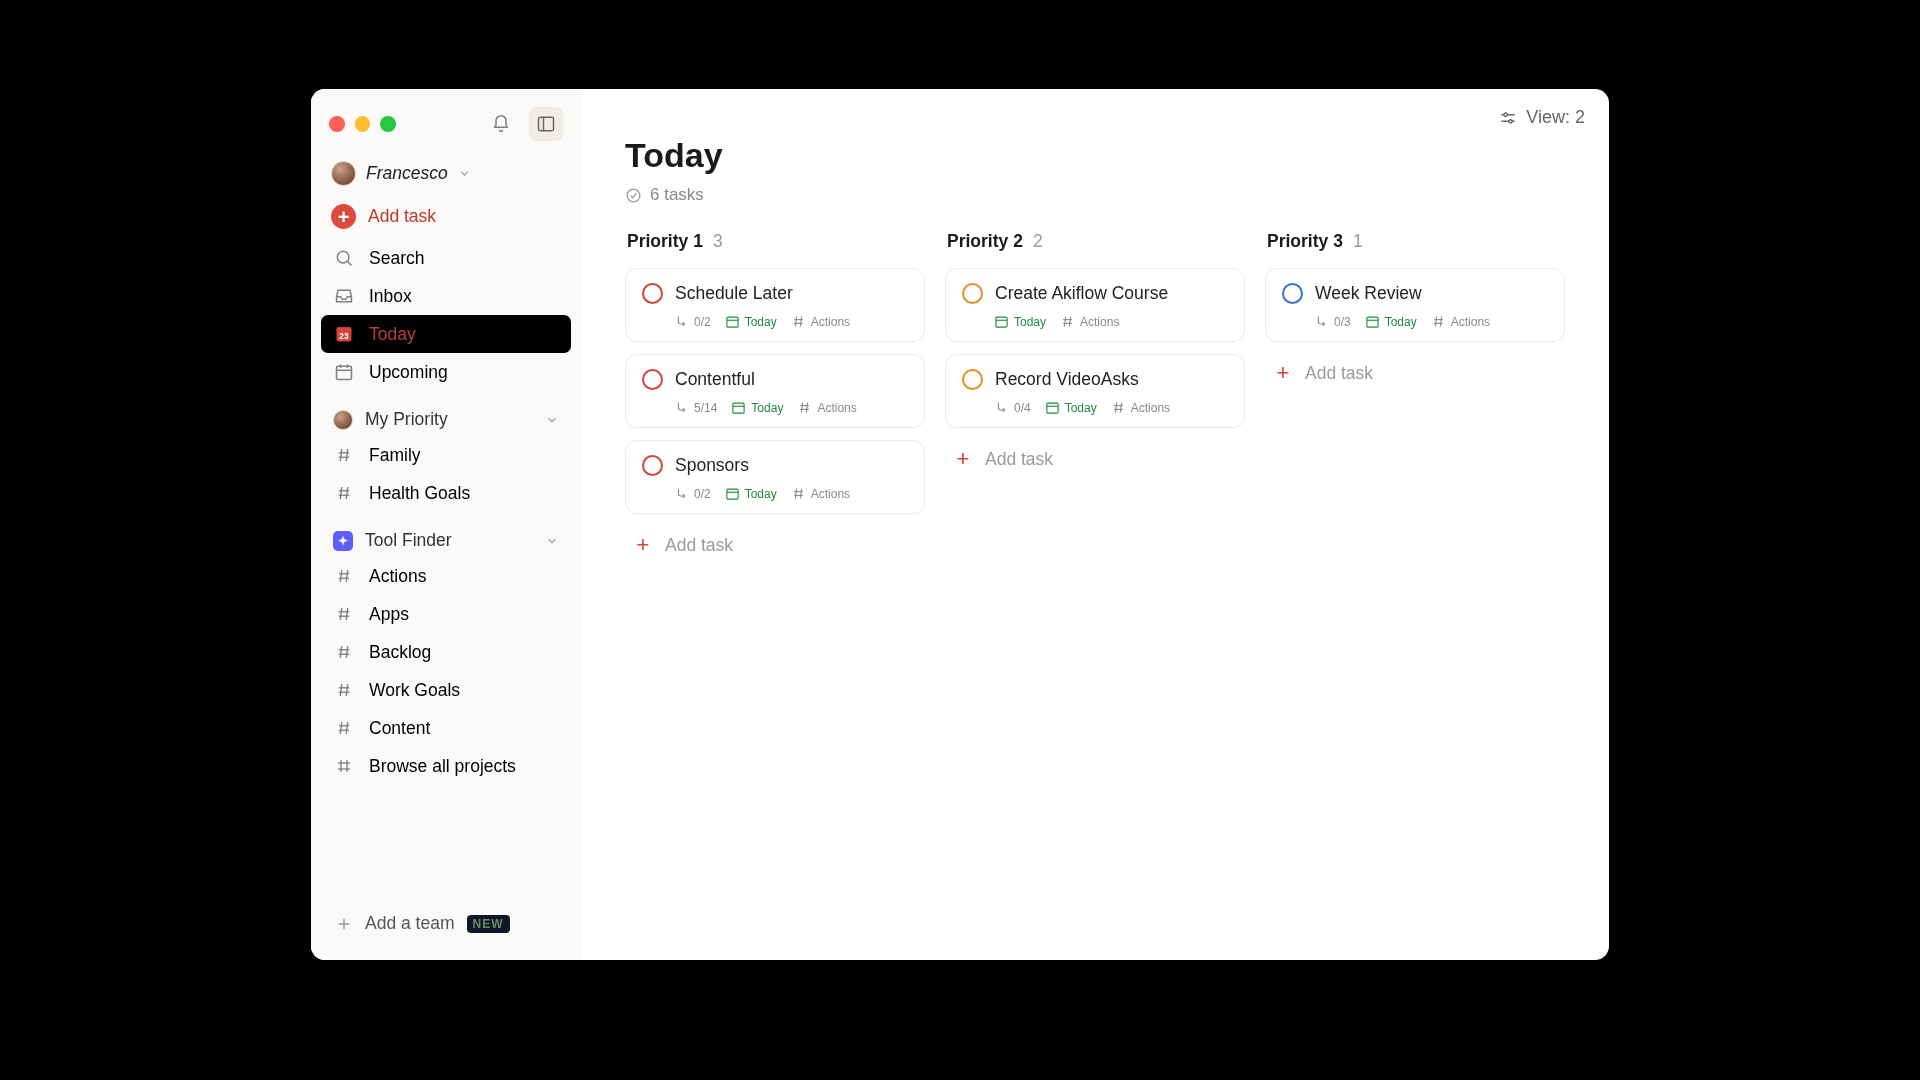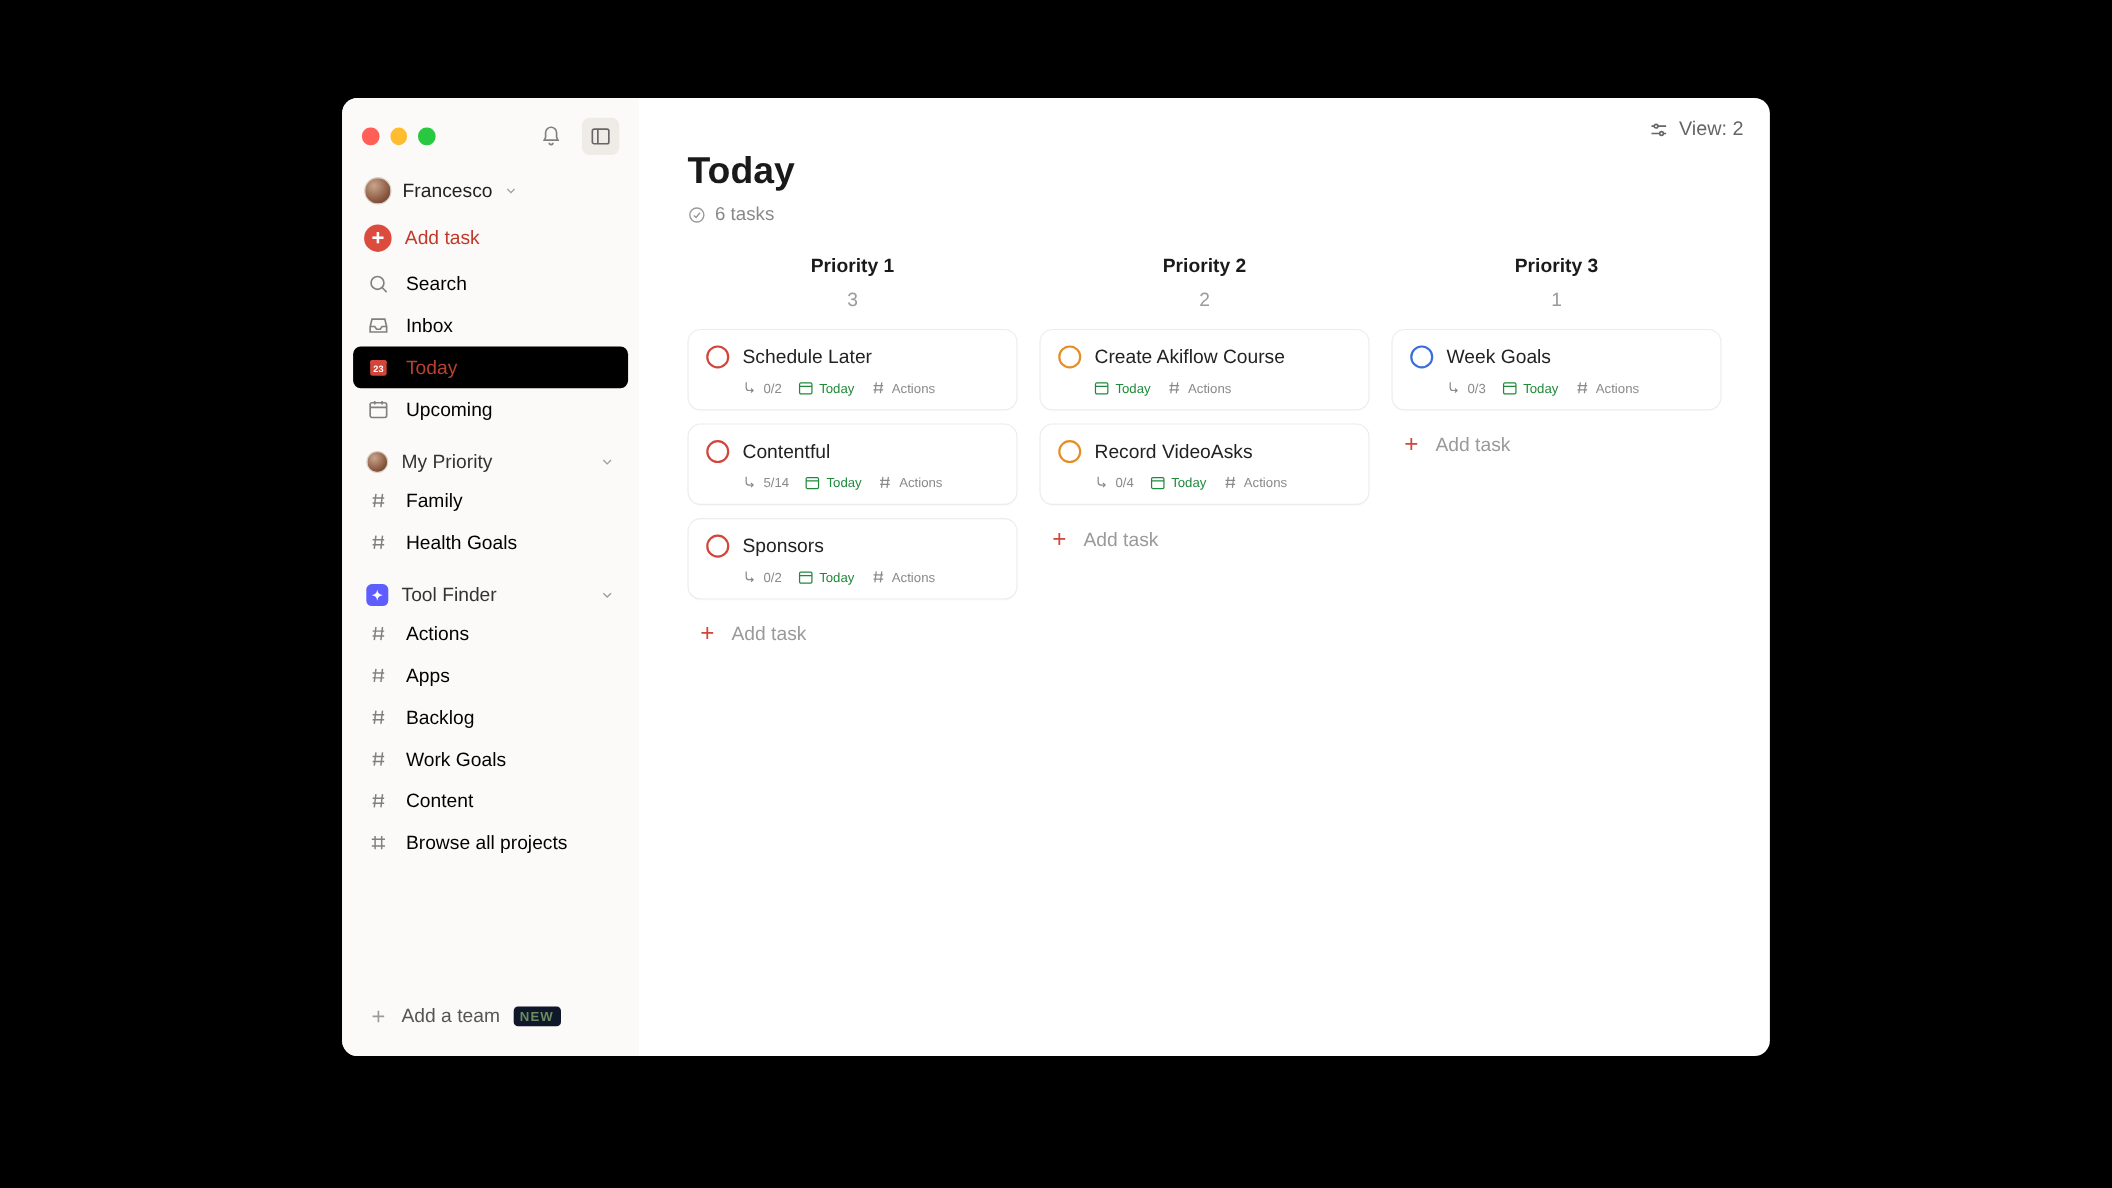--- a/index.html
+++ b/index.html
@@ -52,21 +52,21 @@
   .user-row {
     display:flex; align-items:center; gap:10px;
     padding: 14px 10px 8px 10px;
     cursor:pointer;
   }
   .avatar {
     width:25px; height:25px; border-radius:50%;
     background: radial-gradient(circle at 35% 30%, #c9a48c 0%, #87553e 65%, #5a3322 100%);
     border:1px solid #d8d0c6;
   }
-  .user-name { font-weight:500; color:#202020; }
+  .user-name { font-weight:500; color:#202020;font-style:italic; }
   .chev { color:#9c9c9c; }
   .add-task-row {
     display:flex; align-items:center; gap:12px;
     padding: 10px 10px;
     cursor:pointer;
   }
   .plus-circle {
     width:25px; height:25px; border-radius:50%;
     background:#dc4c3e; color:#fff;
     display:flex; align-items:center; justify-content:center;
@@ -111,21 +111,21 @@
   }
   .view-btn { display:flex; align-items:flex-end; gap:8px; cursor:pointer; color:#666; font-size:18px;}
   .page-header { padding: 8px 44px 12px 44px; }
   .page-title { font-size:34px; font-weight:700; color:#1a1a1a; }
   .sub-row { display:flex; align-items:center; gap:8px; color:#888; padding-top:10px; font-size:17px;}
   .columns {
     display:flex; gap:20px;
     padding: 12px 44px;
   }
   .col { width:300px; display:flex; flex-direction:column; gap:12px; }
-  .col-head { display:flex; align-items:center; gap:10px; padding: 2px 2px 4px 2px; flex-direction: column;}
+  .col-head { display:flex; align-items:center; gap:10px; padding: 2px 2px 4px 2px;}
   .col-title { font-weight:600; color:#1a1a1a; }
   .col-count { color:#9a9a9a; }
   .card {
     border:1px solid #ececec; border-radius:12px;
     padding:14px 16px 12px 16px;
     box-shadow: 0 1px 0 rgba(0,0,0,0.02);
     background:#fff;
   }
   .card-row1 { display:flex; align-items:center; gap:12px; }
   .circle {
@@ -575,21 +575,21 @@
           </div>
         </div>
         <div class="col">
           <div class="col-head">
             <span class="col-title">Priority 3</span>
             <span class="col-count">1</span>
           </div>
           <div class="card">
             <div class="card-row1">
               <span class="circle p3"></span>
-              <span class="task-title">Week Goals</span>
+              <span class="task-title">Week Review</span>
             </div>
             <div class="card-row2">
               <span class="meta">
                 <span>
                   <svg width="15" height="15" viewBox="0 0 24 24" fill="none" stroke="currentColor" stroke-width="1.8">
                     <path d="M7 4v8a4 4 0 0 0 4 4h6"></path>
                     <polyline points="14 13 17 16 14 19"></polyline>
                   </svg>
                 </span>
                 <span>0/3</span>

